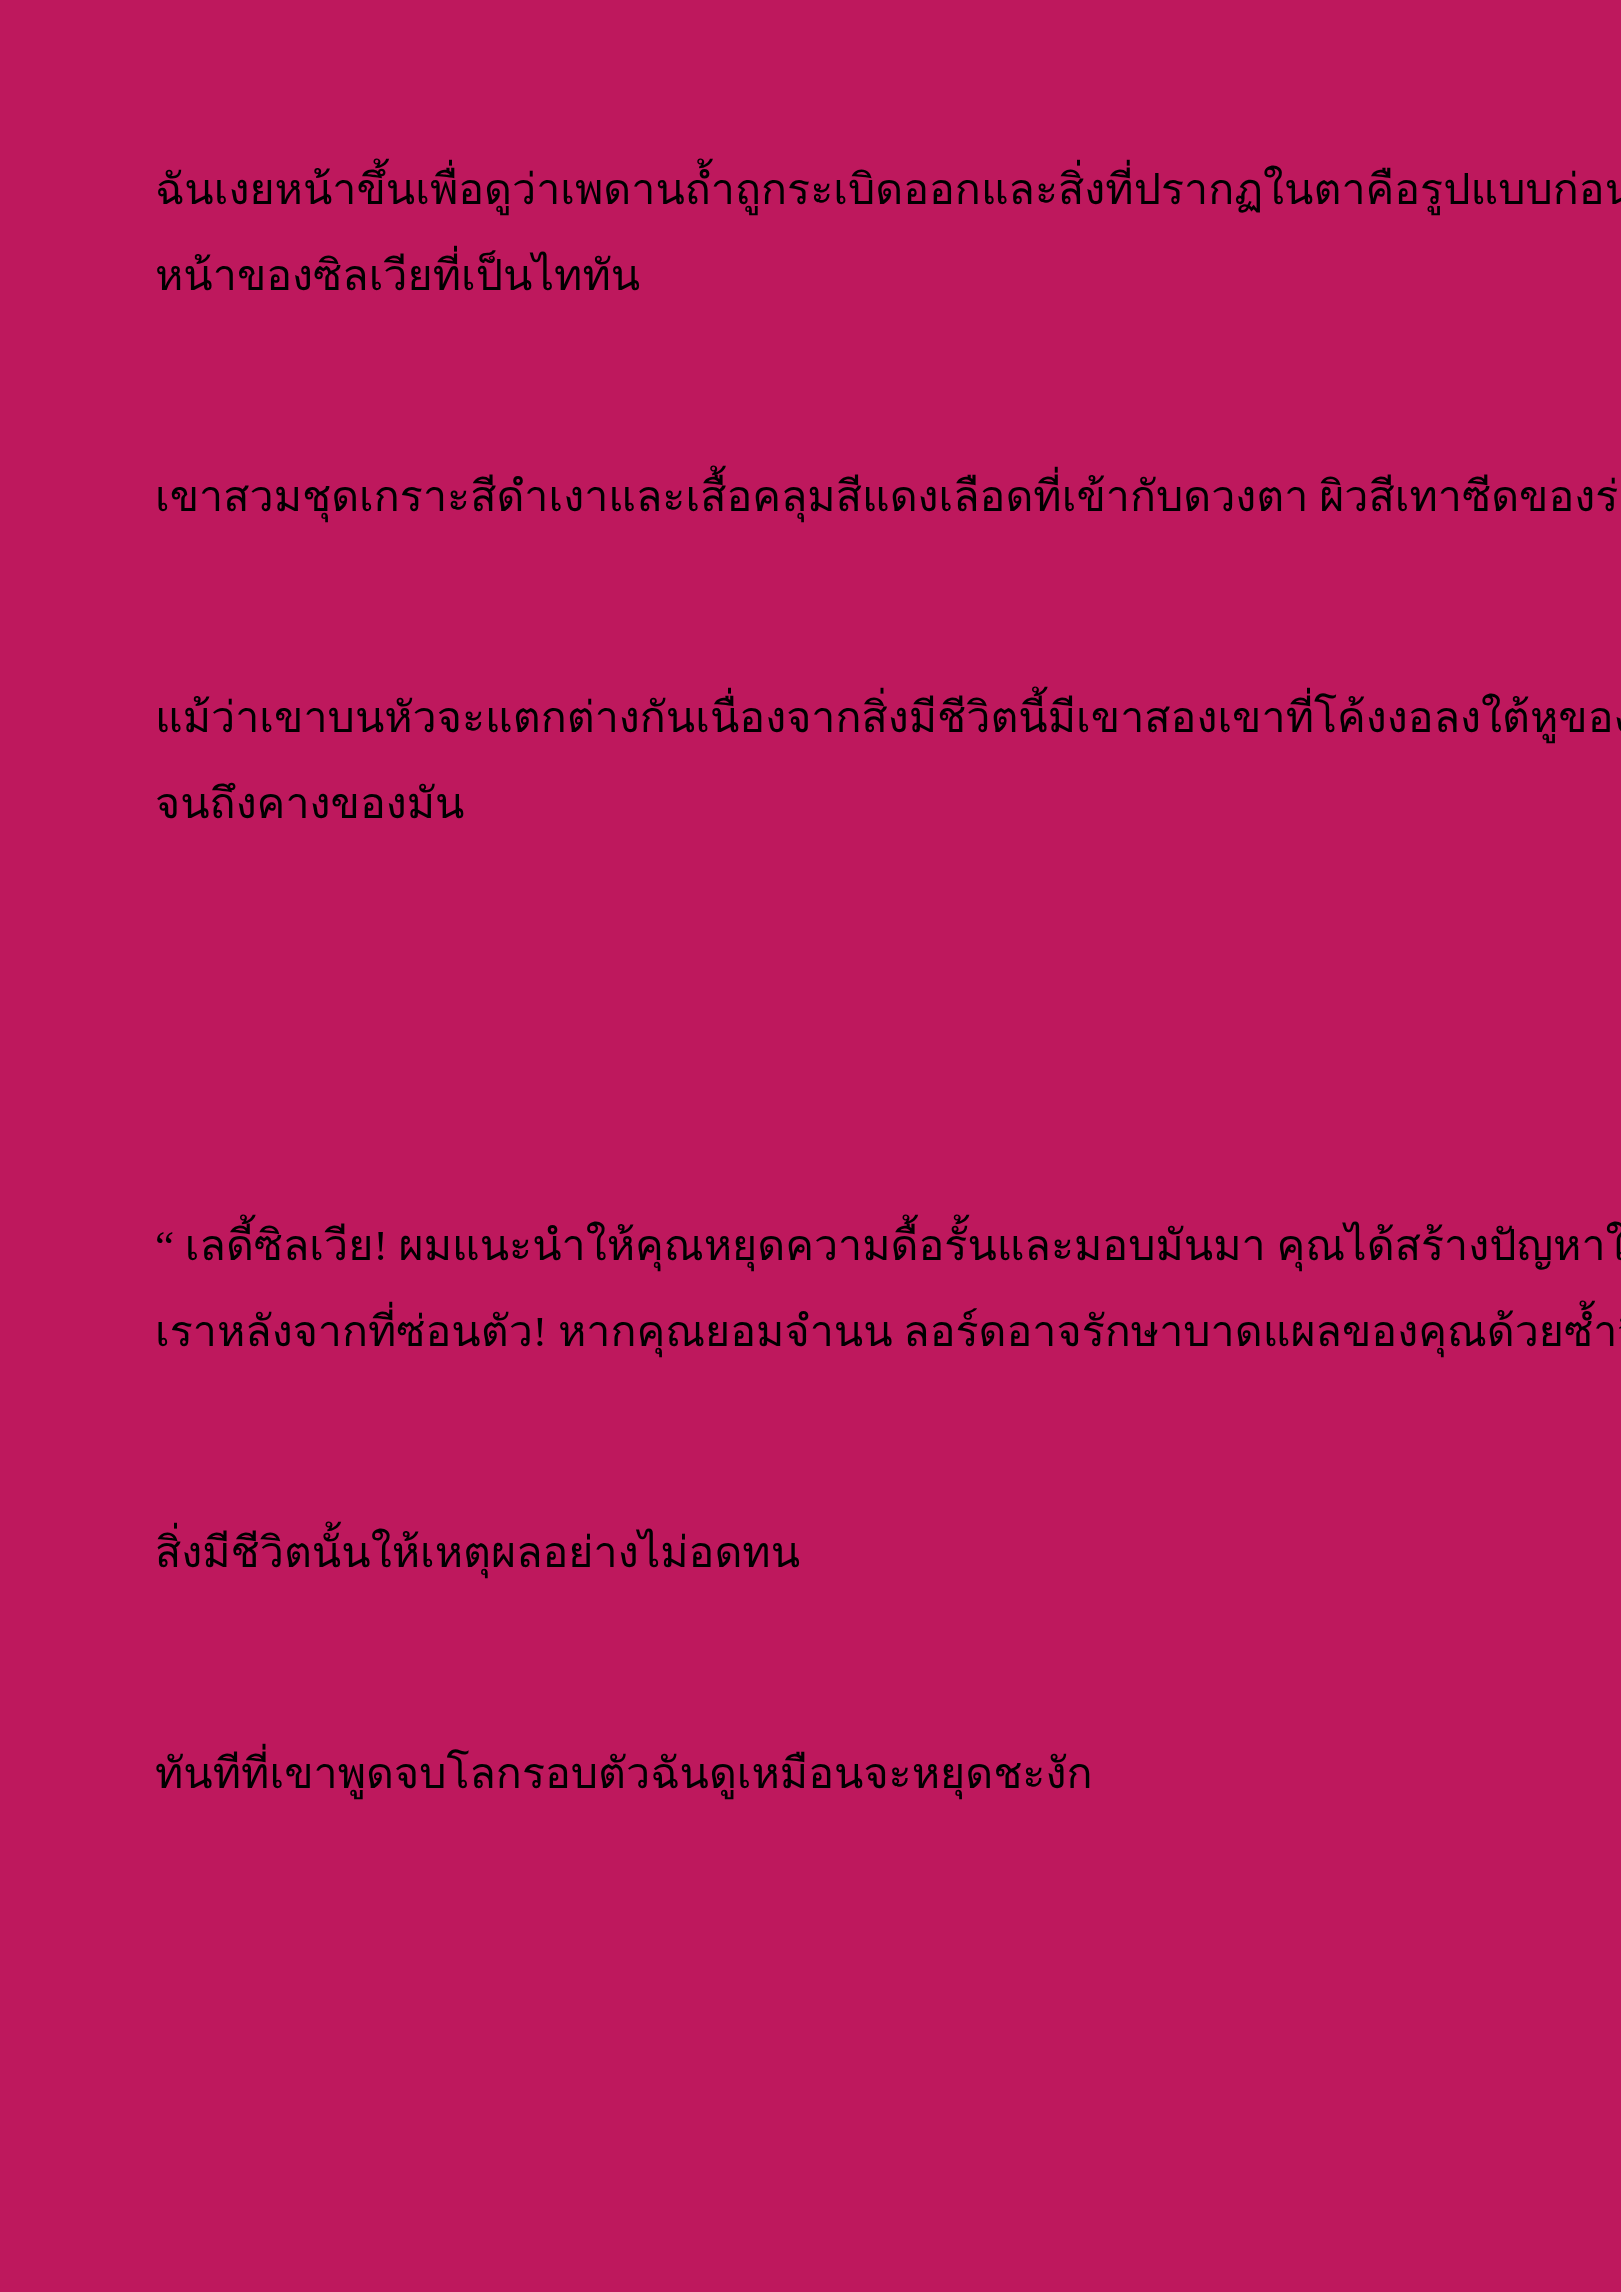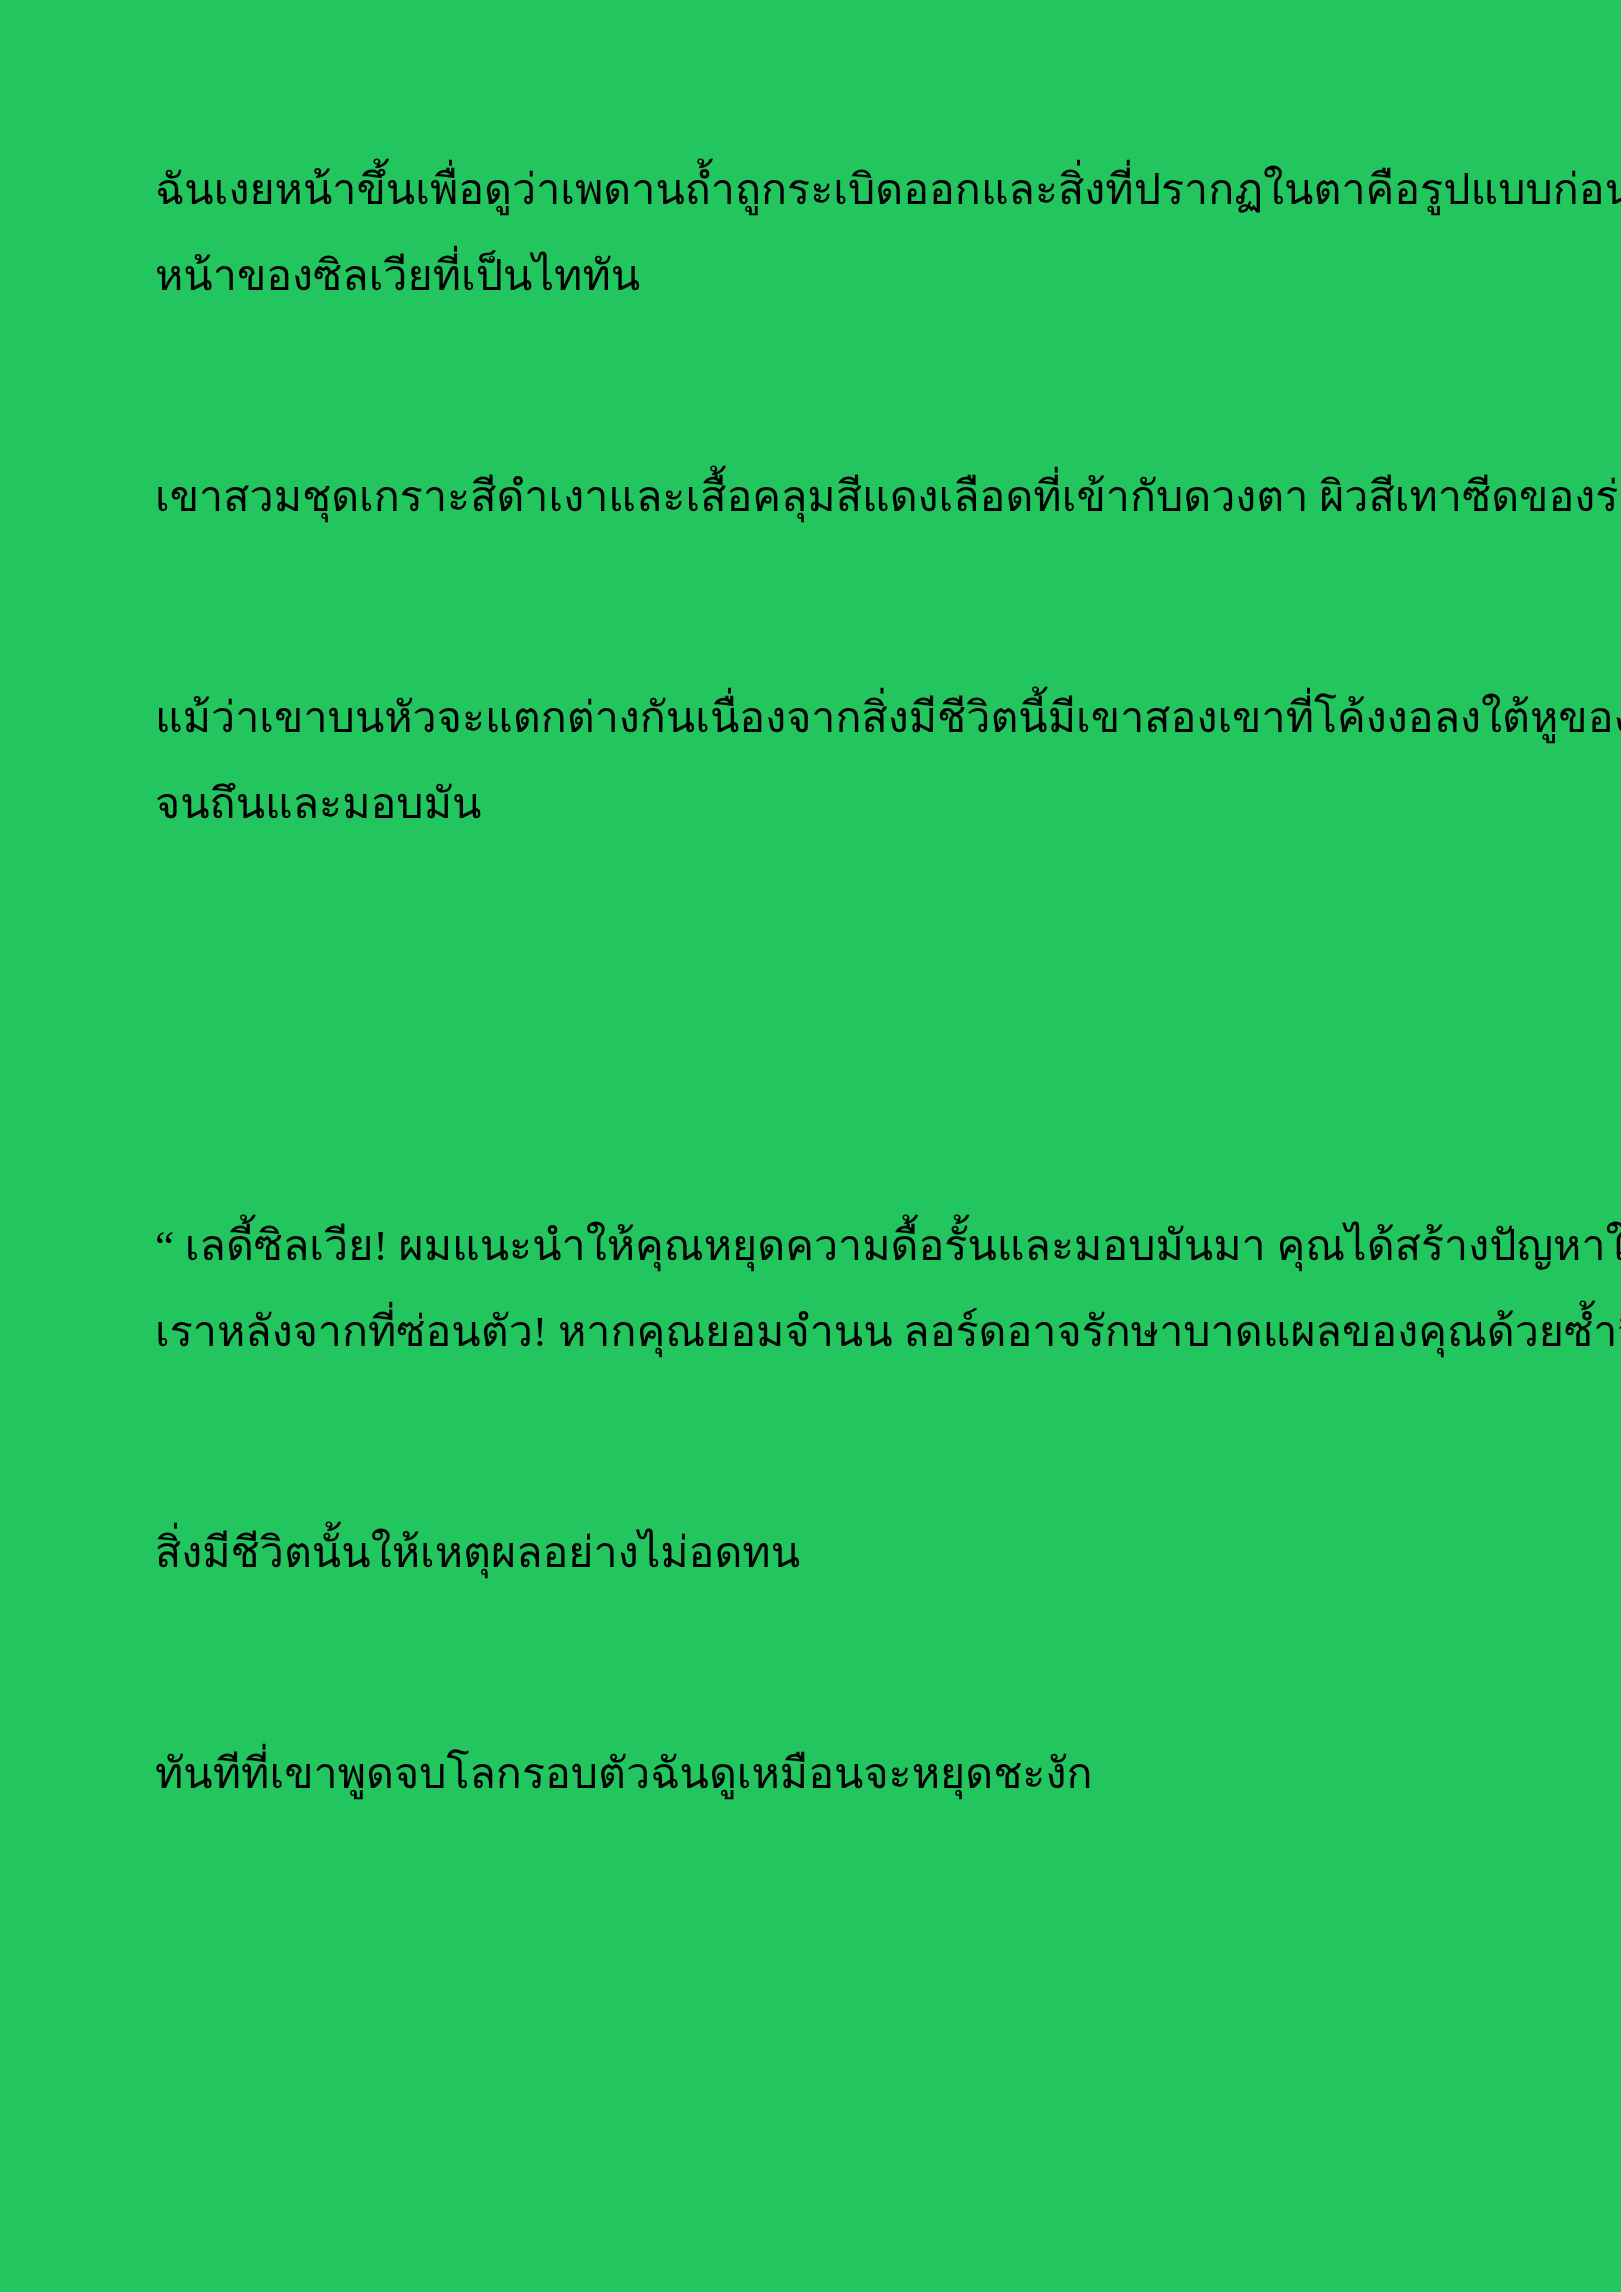--- a/index.html
+++ b/index.html
@@ -4,21 +4,21 @@
 <style>
   html, body {
     margin: 0;
     padding: 0;
     background: #ffffff;
   }
   .page {
     position: relative;
     width: 1621px;
     height: 2293px;
-    background: #22c55e;
+    background: #be185d;
     color: #000000;
     box-sizing: border-box;
     padding: 147px 147px 0 155px;
     overflow: hidden;
     font-family: "Liberation Serif", "DejaVu Serif", serif;
   }
   .para {
     font-size: 43px;
     line-height: 86px;
     margin: 0 0 135px 0;
@@ -39,21 +39,21 @@
     <span class="line">ฉันเงยหน้าขึ้นเพื่อดูว่าเพดานถ้ำถูกระเบิดออกและสิ่งที่ปรากฏในตาคือรูปแบบก่อน</span><br>
     <span class="line">หน้าของซิลเวียที่เป็นไททัน</span>
   </p>
 
   <p class="para">
     <span class="line">เขาสวมชุดเกราะสีดำเงาและเสื้อคลุมสีแดงเลือดที่เข้ากับดวงตา ผิวสีเทาซีดของร่าง</span><br>
   </p>
 
   <p class="para">
     <span class="line">แม้ว่าเขาบนหัวจะแตกต่างกันเนื่องจากสิ่งมีชีวิตนี้มีเขาสองเขาที่โค้งงอลงใต้หูของมัน</span><br>
-    <span class="line">จนถึนและมอบมัน</span>
+    <span class="line">จนถึงคางของมัน</span>
   </p>
 
   <p class="para">
     <br>
   </p>
 
   <p class="para">
     <span class="line">“ เลดี้ซิลเวีย! ผมแนะนำให้คุณหยุดความดื้อรั้นและมอบมันมา คุณได้สร้างปัญหาให้</span><br>
     <span class="line">เราหลังจากที่ซ่อนตัว! หากคุณยอมจำนน ลอร์ดอาจรักษาบาดแผลของคุณด้วยซ้ำ”</span>
   </p>

